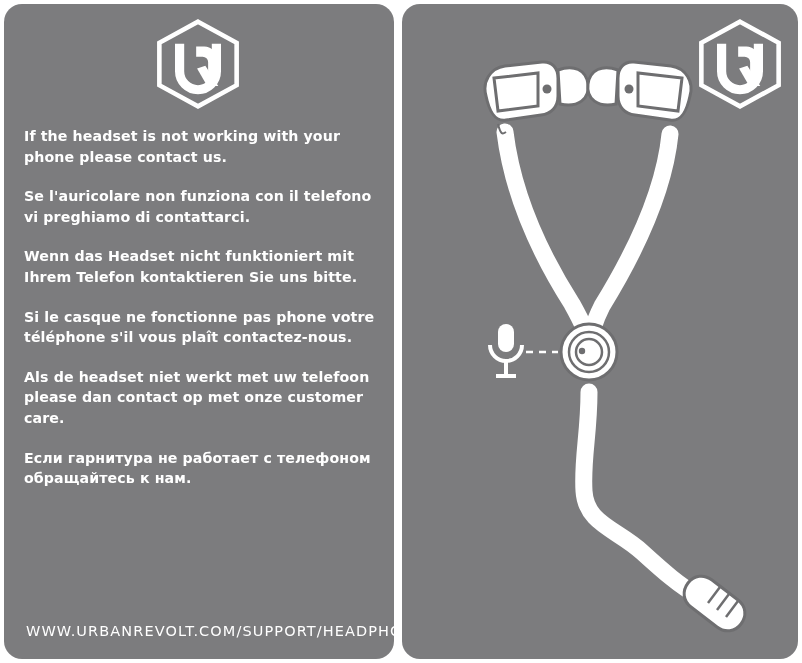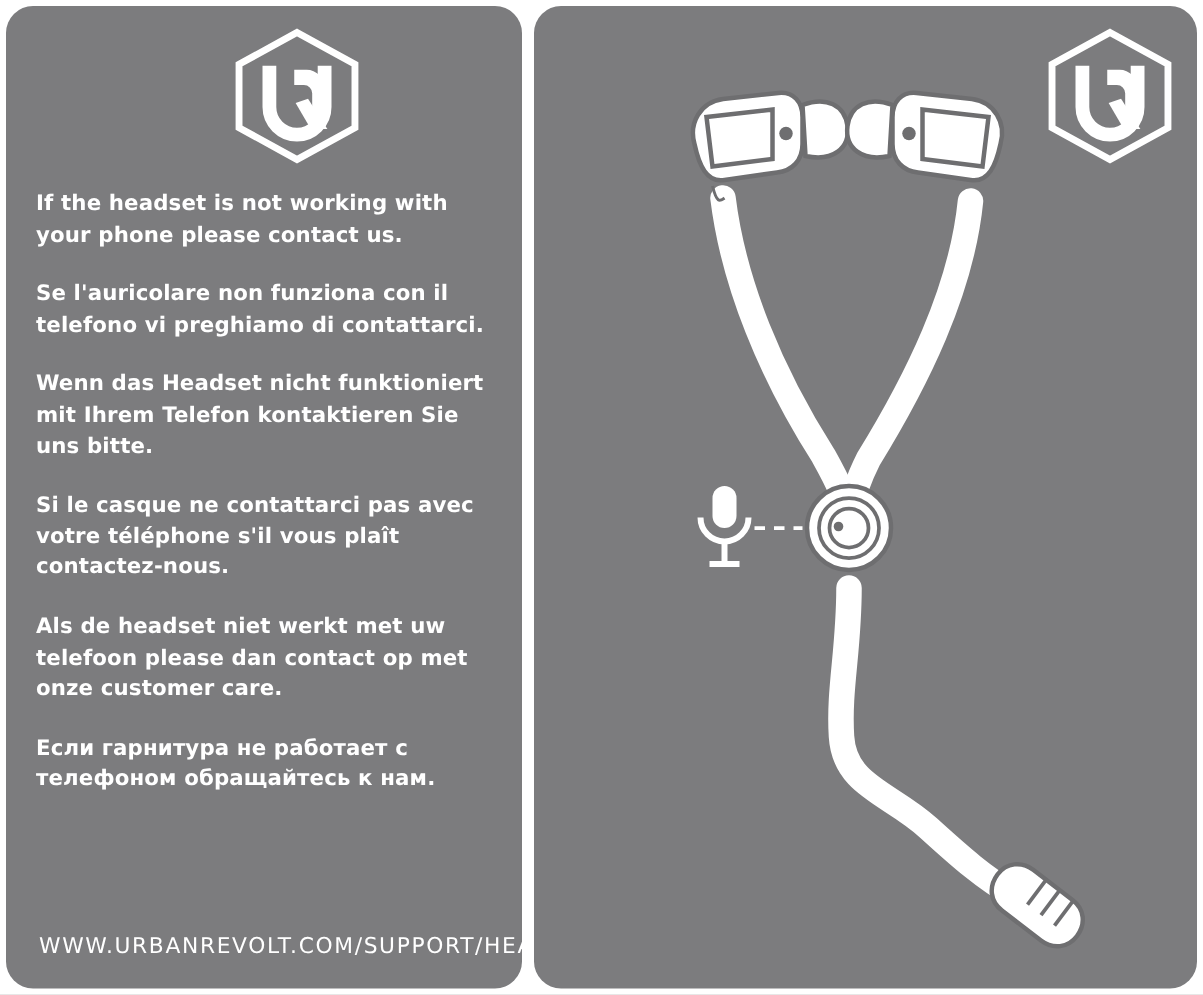--- a/index.html
+++ b/index.html
@@ -24,21 +24,21 @@
     padding: 4px 4px;
   }
   .panel {
     background: #7c7c7e;
     border-radius: 18px;
     position: relative;
     box-sizing: border-box;
     overflow: hidden;
   }
   .panel-left {
-    width: 344px;
+    width: 390px;
     height: 655px;
   }
   .panel-right {
     flex: 1;
     height: 655px;
   }
 
   
   .logo {
     position: absolute;
@@ -97,21 +97,21 @@
         <path d="M30 28 L30 58 a20 20 0 0 0 40 0 L70 28" fill="none" stroke="#ffffff" stroke-width="10" stroke-linecap="butt"></path>
         <path d="M70 74 L70 44 a13 13 0 0 0 -13 -13 L48 31 L48 42 L55 42 a6 6 0 0 1 6 6 L61 74 Z" fill="#ffffff"></path>
         <path d="M58 52 L72 74 L60 74 L49 55 Z" fill="#ffffff"></path>
       </svg>
     </div>
 
     <div class="text-block">
       <p class="msg">If the headset is not working with your phone please contact us.</p>
       <p class="msg">Se l'auricolare non funziona con il telefono vi preghiamo di contattarci.</p>
       <p class="msg">Wenn das Headset nicht funktioniert mit Ihrem Telefon kontaktieren Sie uns bitte.</p>
-      <p class="msg">Si le casque ne contattarci pas avec votre téléphone s'il vous plaît contactez-nous.</p>
+      <p class="msg">Si le casque ne fonctionne pas phone votre téléphone s'il vous plaît contactez-nous.</p>
       <p class="msg">Als de headset niet werkt met uw telefoon please dan contact op met onze customer care.</p>
       <p class="msg">Если гарнитура не работает с телефоном обращайтесь к нам.</p>
     </div>
 
     <div class="url">WWW.URBANREVOLT.COM/SUPPORT/HEADPHONES</div>
   </div>
 
   <div class="panel panel-right">
 
     <div class="logo logo-right">

